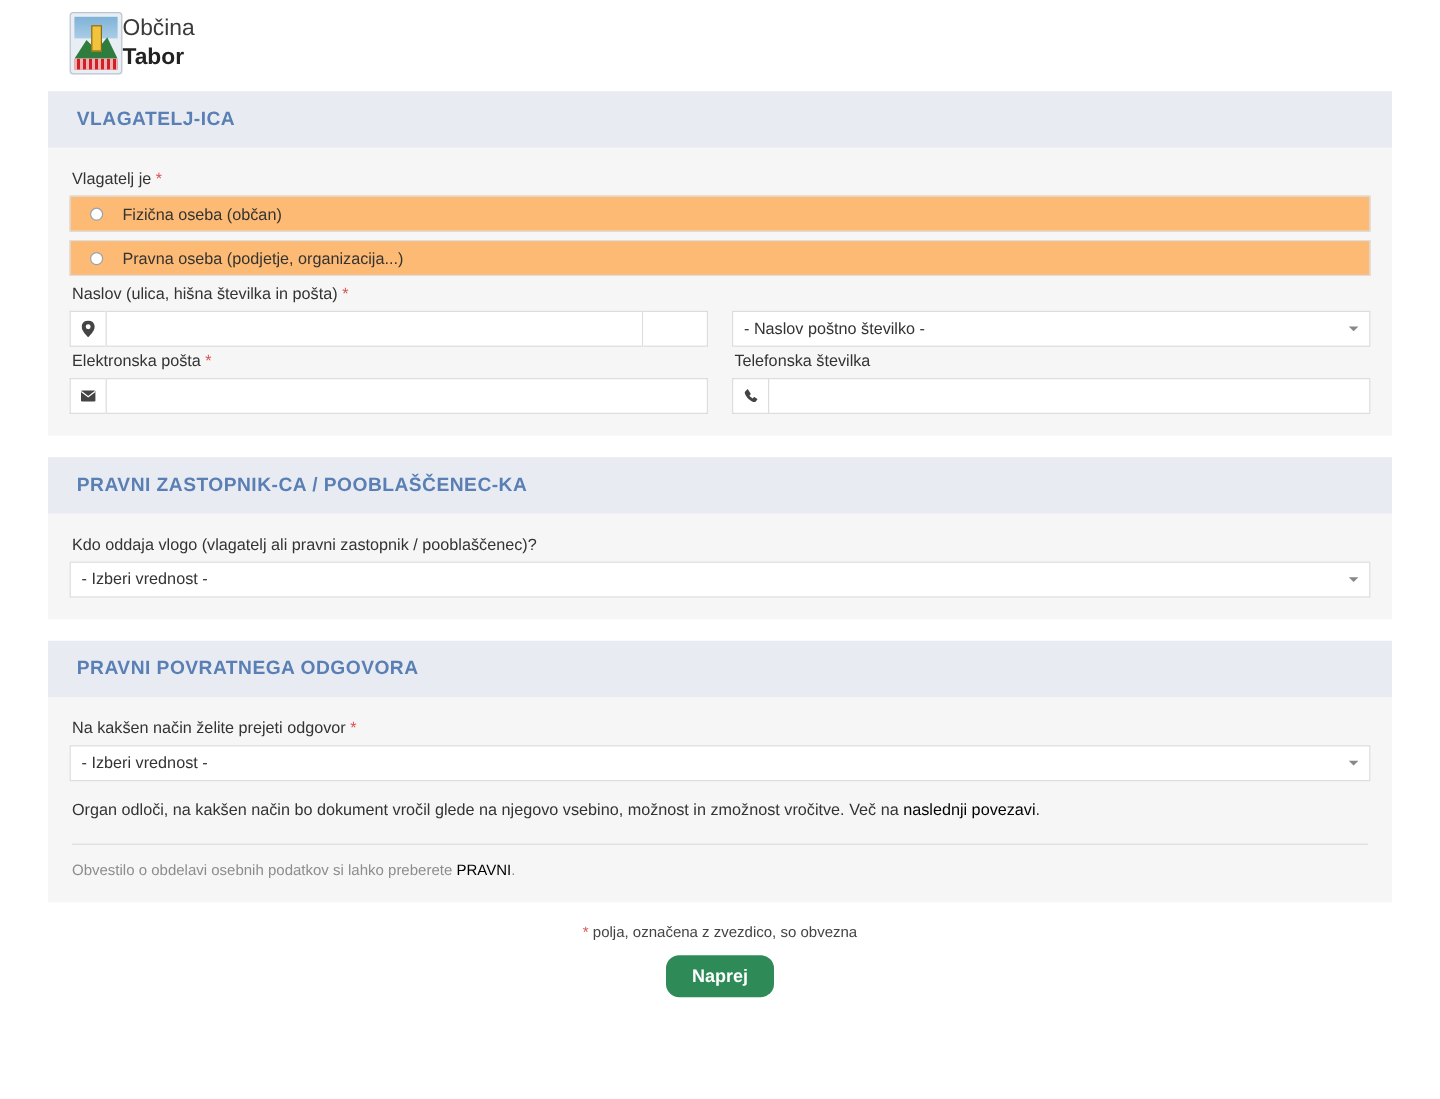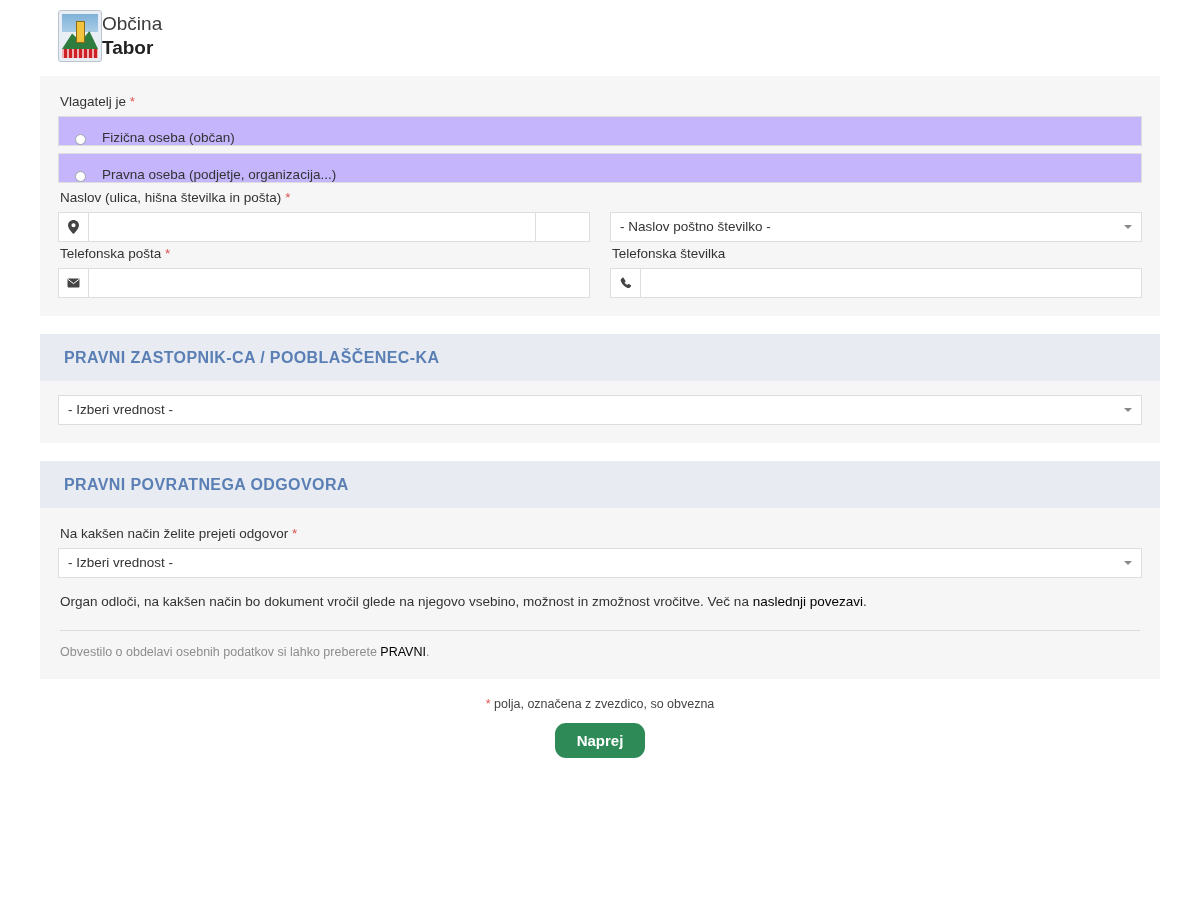--- a/index.html
+++ b/index.html
@@ -47,24 +47,24 @@
   }
   .panel-body { padding: 14px 18px 18px 18px; }
 
   .field-label {
     font-size: 13.5px; color: #333;
     margin: 4px 0 7px 2px;
   }
   .req { color: #d9534f; }
 
   .radio-row {
-    background: #c4b5fd;
+    background: #fdba74;
     border: 1px solid #ddd;
     height: 30px;
-    display: flex; align-items: flex-end;
+    display: flex; align-items: center;
     margin-bottom: 7px;
     font-size: 13.5px;
     color: #333;
   }
   .radio-circle {
     width: 11px; height: 11px; border: 1px solid #9aa3ab; border-radius: 50%;
     margin: 0 16px 0 16px; flex: none; background: #fff;
   }
 
   .row { display: flex; gap: 20px; }
@@ -145,20 +145,21 @@
       <div class="tower"></div>
       <div class="base"></div>
     </div>
     <div class="title-block">
       <div class="title-line1">Občina</div>
       <div class="title-line2">Tabor</div>
     </div>
   </div>
 
   <div class="panel">
+    <div class="panel-head">VLAGATELJ-ICA</div>
     <div class="panel-body">
 
       <div class="field-label">
         <span>Vlagatelj je</span>
         <span class="req">*</span>
       </div>
 
       <div class="radio-row">
         <span class="radio-circle"></span>
         <span>Fizična oseba (občan)</span>
@@ -189,21 +190,21 @@
           <div class="select">
             <span>- Naslov poštno številko -</span>
             <span class="caret"></span>
           </div>
         </div>
       </div>
 
       <div class="row mt14">
         <div class="col">
           <div class="field-label">
-            <span>Telefonska pošta</span>
+            <span>Elektronska pošta</span>
             <span class="req">*</span>
           </div>
           <div class="inputgroup">
             <span class="addon">
               <svg width="13" height="10" viewBox="0 0 13 10" aria-hidden="true">
                 <rect x="0.5" y="0.5" width="12" height="9" rx="1" fill="#444"></rect>
                 <path d="M0.8 1.2 L6.5 5.6 L12.2 1.2" stroke="#fff" stroke-width="1" fill="none"></path>
               </svg>
             </span>
             <input class="input" type="text" value="" style="">
@@ -223,20 +224,21 @@
           </div>
         </div>
       </div>
 
     </div>
   </div>
 
   <div class="panel">
     <div class="panel-head">PRAVNI ZASTOPNIK-CA / POOBLAŠČENEC-KA</div>
     <div class="panel-body">
+      <div class="field-label">Kdo oddaja vlogo (vlagatelj ali pravni zastopnik / pooblaščenec)?</div>
       <div class="select">
         <span>- Izberi vrednost -</span>
         <span class="caret"></span>
       </div>
     </div>
   </div>
 
   <div class="panel">
     <div class="panel-head">PRAVNI POVRATNEGA ODGOVORA</div>
     <div class="panel-body">

